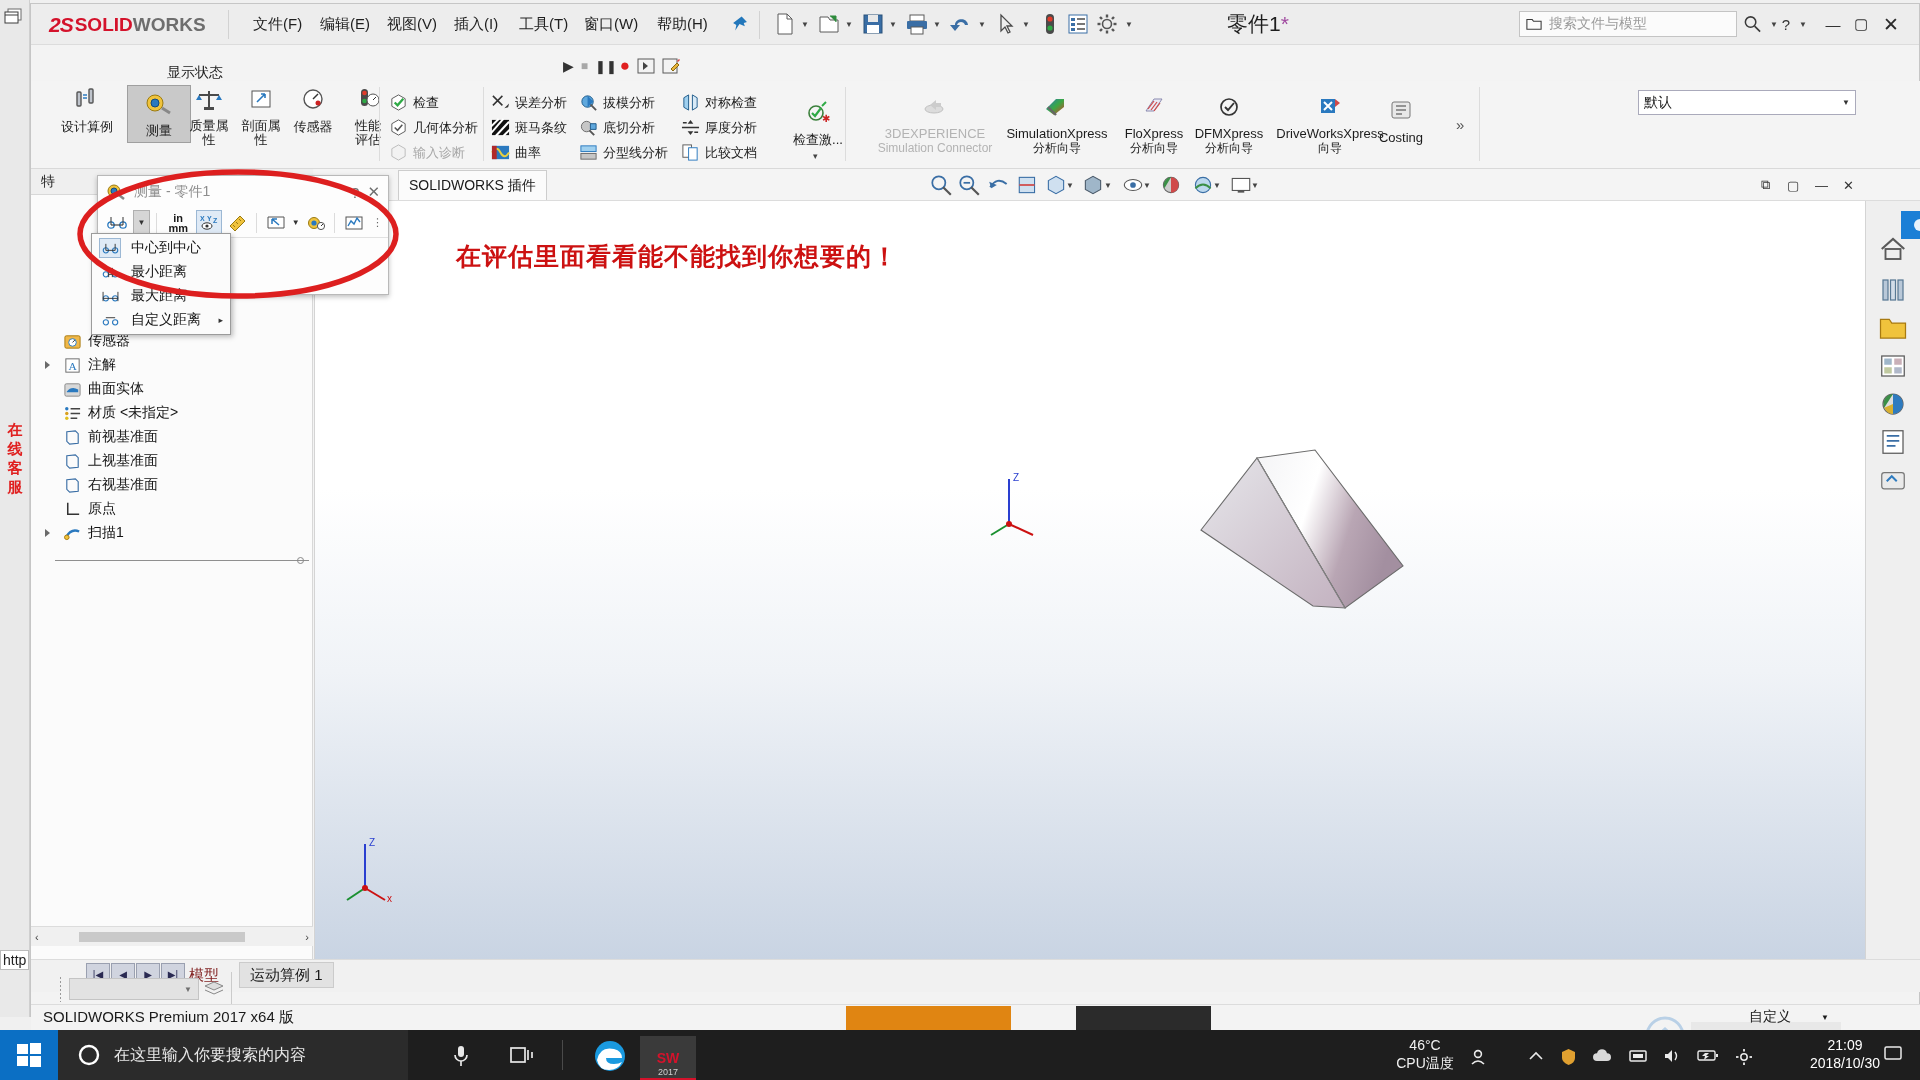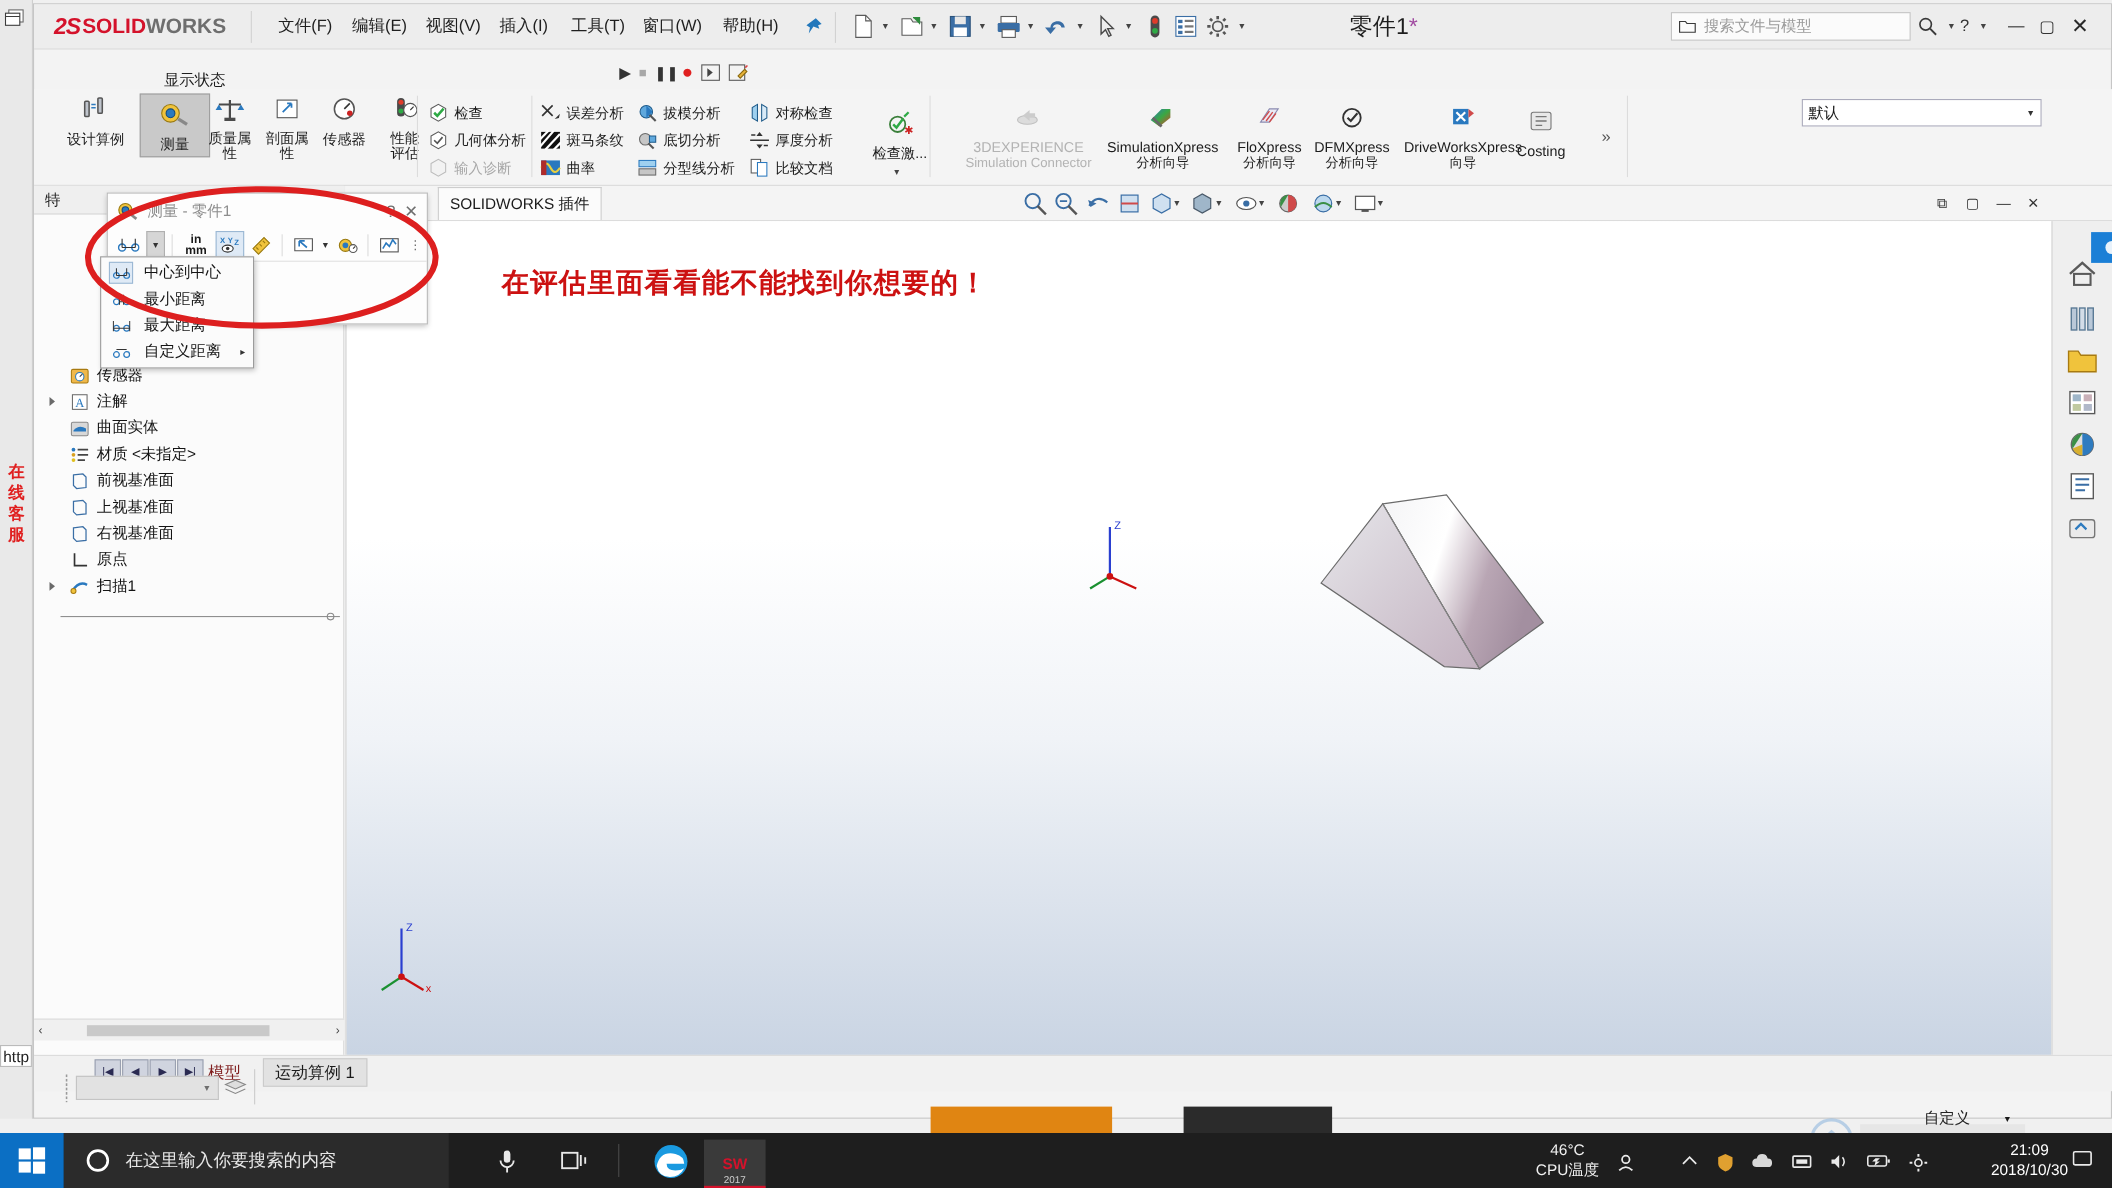--- a/index.html
+++ b/index.html
@@ -105,21 +105,21 @@
   }
   #measure-dlg .dlg-title { height:32px; display:flex; align-items:center; gap:8px; padding:0 8px; font-size:14px; color:#8d8d8d;}
   #measure-dlg .dlg-title .t { flex:1;}
   #measure-dlg .dlg-help { color:#6f6f6f; font-size:15px;}
   #measure-dlg .dlg-close { color:#6f6f6f; font-size:15px;}
   #measure-toolbar { position:relative; height:30px; display:flex; align-items:center; gap:3px; padding:0 6px; border-bottom:1px solid #e2e2e2;}
   .mt-btn { width:26px;height:26px; display:flex;align-items:center;justify-content:center; border:1px solid transparent;}
   .mt-btn.active { background:#dfeaf6; border:1px solid #9cb8d4;}
   .mt-sep { width:1px; height:20px; background:#dcdcdc; margin:0 3px;}
   #measure-body { position:relative; height:56px;}
-  #disp-state { position:absolute; left:118px; top:60px; font-size:14px; color:#1d1d1d;}
+  #disp-state { position:absolute; left:136px; top:60px; font-size:14px; color:#1d1d1d;}
   #mini-panel { position:absolute; left:104px; top:245px; width:96px; height:34px; border:1px solid #cfcfcf; background:#fff;}
 
   
   #measure-menu {
     position:absolute; left:60px; top:229px; width:140px;
     background:#fbfbfb; border:1px solid #9b9b9b; box-shadow:2px 2px 5px rgba(0,0,0,.25);
     padding:2px 0;
   }
   #measure-menu .mi { height:24px; display:flex; align-items:center; gap:10px; padding:0 7px; font-size:14px; color:#141414; white-space:nowrap;}
   #measure-menu .mi .chk { width:22px;height:20px; display:flex;align-items:center;justify-content:center;}
@@ -844,20 +844,23 @@
     <div id="grip-dots"></div>
     <div id="combo-row">
       <span id="combo-caret">▼</span>
     </div>
     <svg id="stack-icon" viewBox="0 0 22 18">
       <path d="M2 6 l9 -4 9 4 -9 4z" fill="#ddd" stroke="#888"></path>
         <path d="M2 10 l9 4 9 -4" fill="none" stroke="#888"></path>
     </svg>
     <div id="vline-bottom"></div>
 
+    <div id="statusbar">
+      <span>SOLIDWORKS Premium 2017 x64 版</span>
+    </div>
     <div id="sb-orange"></div>
     <div id="sb-dark"></div>
     <span id="sb-custom">自定义</span>
     <span id="sb-custom-caret">▼</span>
 
     <div id="measure-dlg">
       <div class="dlg-title">
         <svg style="width:20px;height:20px" viewBox="0 0 20 20">
           <circle cx="8" cy="9" r="6" fill="#f0c33c" stroke="#9a7a10"></circle>
           <circle cx="8" cy="9" r="3" fill="#2a79bf" stroke="#134a7d"></circle>

